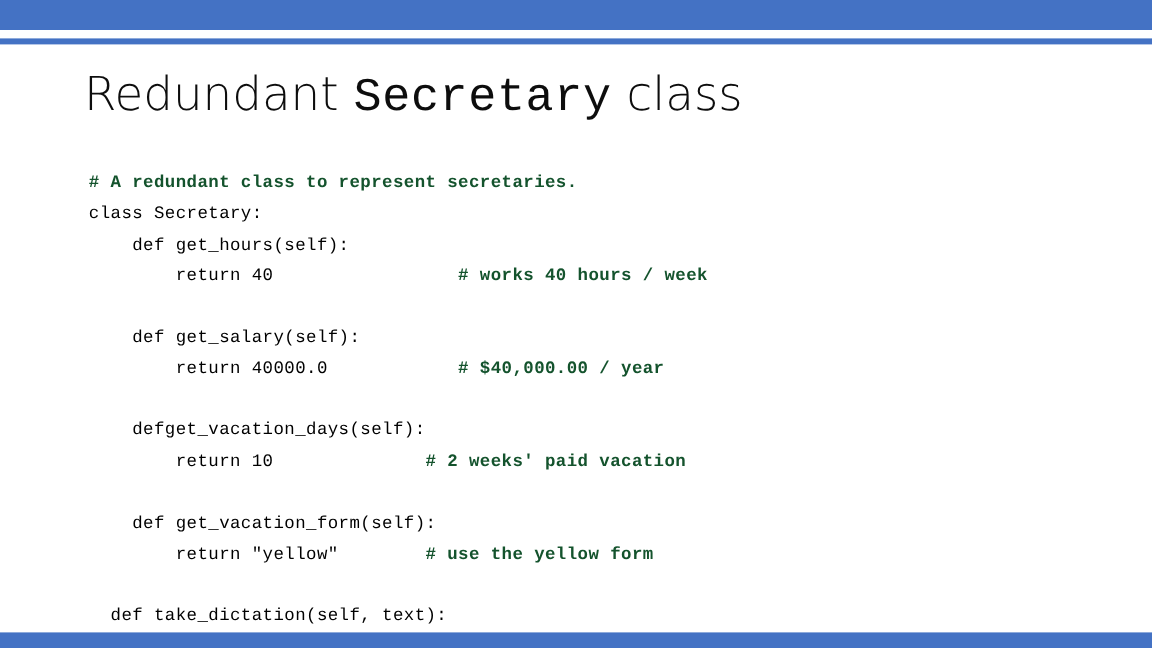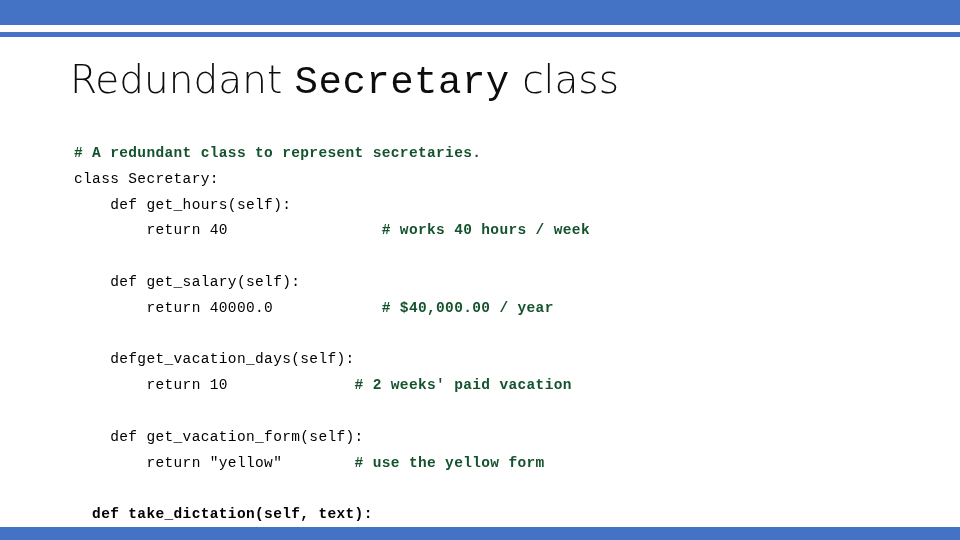--- a/index.html
+++ b/index.html
@@ -88,21 +88,21 @@
     height: 25.8px;
   }
   .code .blank {
     height: 25.8px;
   }
   .cm {
     color: #14532d;
     font-weight: bold;
   }
   .bold-block {
-    font-weight: bold;
+    font-weight: normal;
   }
 </style>
 </head>
 <body>
 
 <div class="slide">
 
   <div class="topbar-thick"></div>
   <div class="topbar-thin"></div>
 

